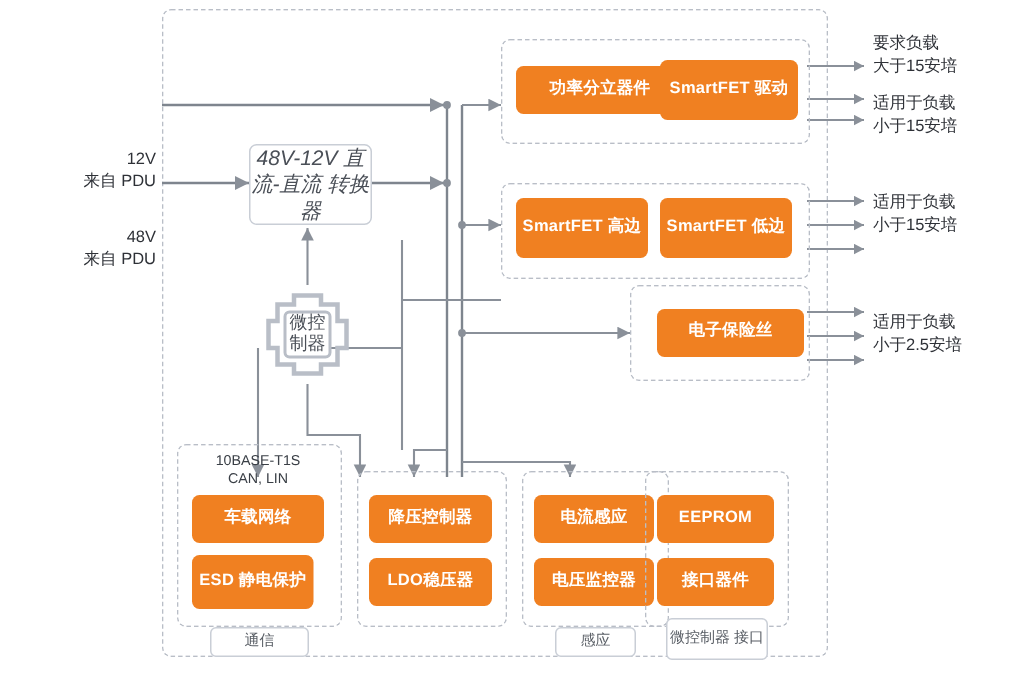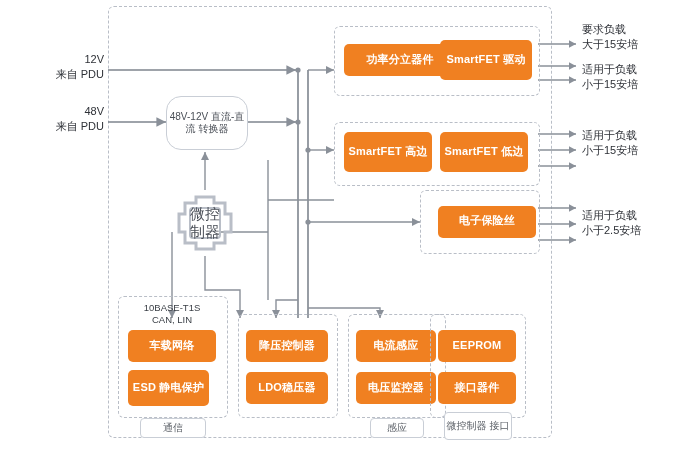--- a/index.html
+++ b/index.html
@@ -40,28 +40,29 @@
     align-items: center;
     justify-content: center;
     text-align: center;
     line-height: 1.22;
     font-size: 11px;
     letter-spacing: 0.2px;
   }
   .white-box {
     background: #ffffff;
     border: 1px solid #c9ced6;
-    border-radius: 15px;
+    border-radius: 5px;
     color: #4a4f57;
     display: flex;
     align-items: center;
     justify-content: center;
     text-align: center;
     line-height: 1.25;
-    font-size: 10px;
+    font-size: 14px;
+    font-style: italic;
   }
 
   .caption {
     background: #ffffff;
     border: 1px solid #c9ced6;
     border-radius: 4px;
     color: #5a5f66;
     display: flex;
     align-items: center;
     justify-content: center;
@@ -71,21 +72,21 @@
   }
 
   .side-label {
     color: #2e3137;
     font-size: 11px;
     line-height: 1.35;
     text-align: left;
     white-space: pre-line;
   }
   .side-label.right { text-align: left; }
-  .side-label.left { text-align: right; }
+  .side-label.left { text-align: right; margin-top: 47px; }
 
   .group-label {
     color: #3a3f46;
     font-size: 9.5px;
     line-height: 1.25;
     text-align: center;
     white-space: pre-line;
   }
 
   svg.wires {
@@ -97,24 +98,25 @@
   }
   .ln { stroke: #8a9099; stroke-width: 1.4; fill: none; }
   .ln-thick { stroke: #7e858e; stroke-width: 1.6; fill: none; }
   .dot { fill: #8a9099; }
   .mcu-label {
     position: absolute;
     left: 0; right: 0;
     top: 50%;
     transform: translateY(-50%);
     text-align: center;
-    font-size: 15px;
+    font-size: 12px;
     color: #4a4f57;
     line-height: 1.2;
     white-space: pre-line;
+    font-family: Liberation Mono, monospace;
   }
 </style>
 </head>
 <body>
 
 <div id="canvas">
 
   <div class="abs outer-box" style="left:108px; top:6px; width:442px; height:430px;"></div>
 
   <svg class="wires" viewBox="0 0 677 452">

